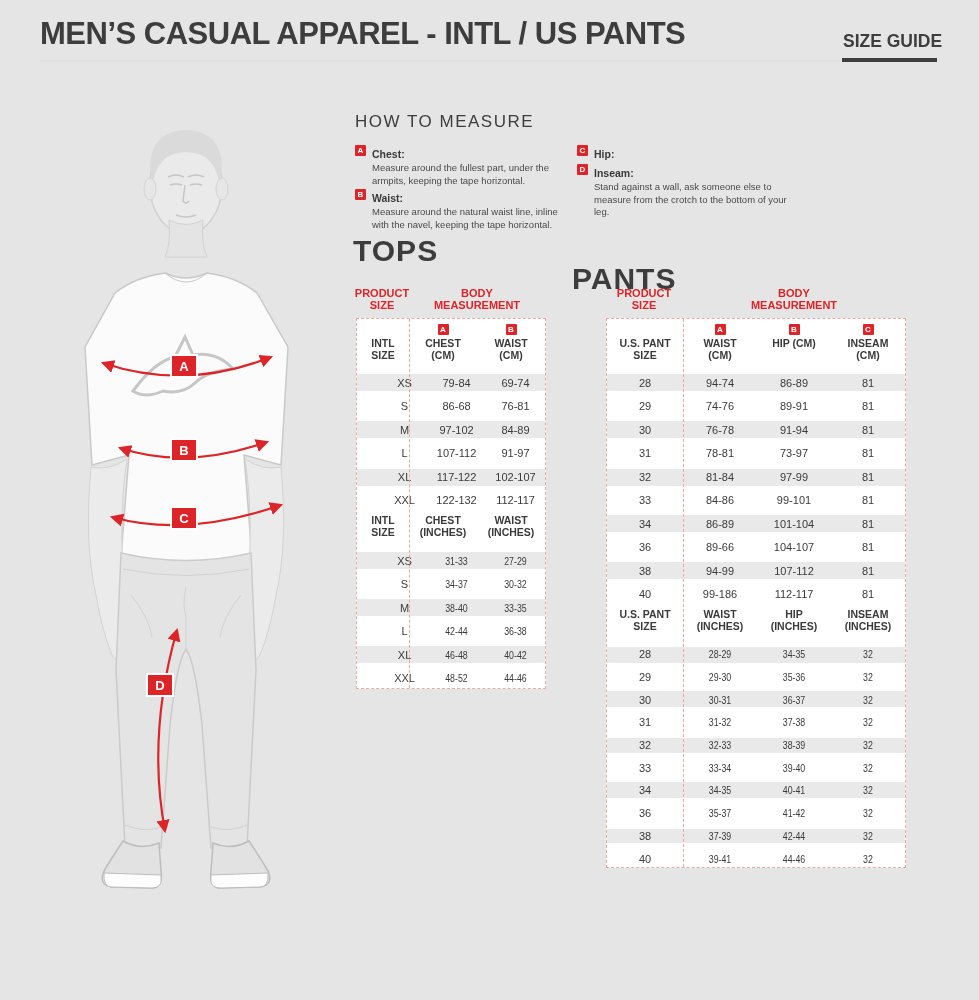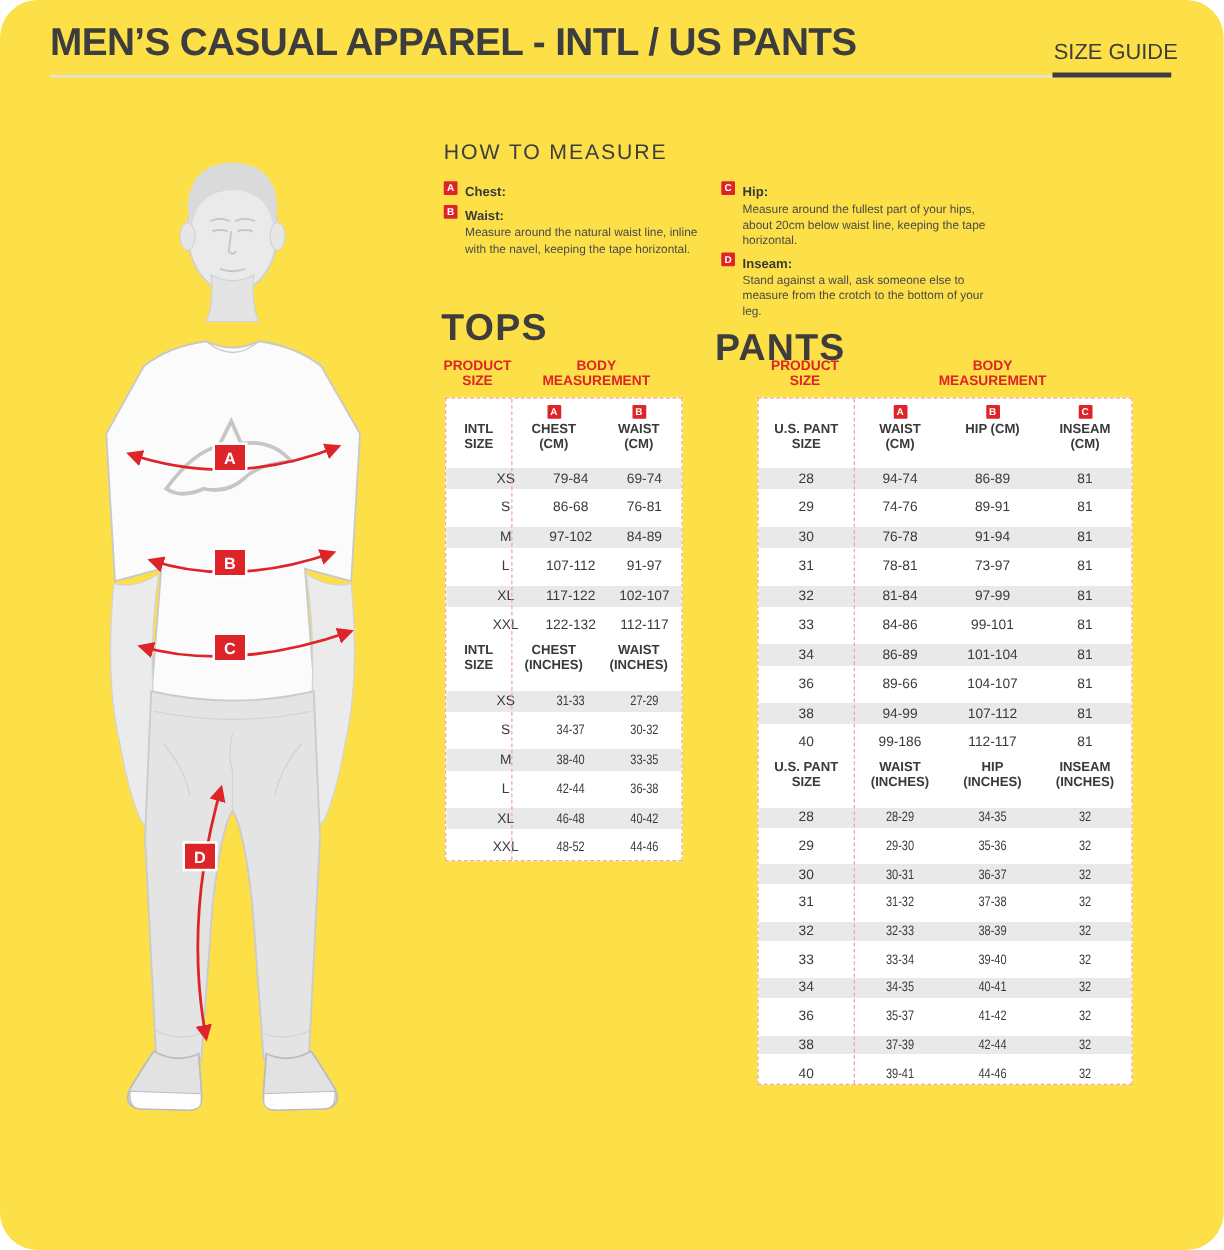--- a/index.html
+++ b/index.html
@@ -1,21 +1,21 @@
 <!DOCTYPE html>
 <html><head>
 <meta charset="utf-8">
 <style>
   html,body{margin:0;padding:0;background:#fff;}
   body{font-family:"Liberation Sans",sans-serif;color:#3d3d3d;}
-  .canvas{position:relative;width:979px;height:1000px;background:#fde047;overflow:hidden;border-radius:30px;}
+  .canvas{position:relative;width:979px;height:1000px;background:#e5e5e5;overflow:hidden;}
 
   
   .page-title{position:absolute;left:40px;top:16px;font-size:31px;font-weight:bold;letter-spacing:-0.5px;color:#3d3d3d;white-space:nowrap;}
-  .size-guide{position:absolute;left:843px;top:31px;width:96px;font-size:17.5px;font-weight:normal;color:#3d3d3d;white-space:nowrap;}
+  .size-guide{position:absolute;left:843px;top:31px;width:96px;font-size:17.5px;font-weight:bold;color:#3d3d3d;white-space:nowrap;}
   .header-rule{position:absolute;left:40px;top:60px;width:897px;height:2px;background:#e2e2e2;}
   .header-rule-dark{position:absolute;left:842px;top:58px;width:95px;height:4px;background:#3d3d3d;}
 
   
   .htm{position:absolute;left:355px;top:112px;width:470px;}
   .htm-heading{font-size:17px;font-weight:normal;letter-spacing:1.5px;color:#3d3d3d;margin-bottom:12px;}
   .htm-cols{display:flex;gap:18px;}
   .htm-col{display:flex;flex-direction:column;}
   .htm-col.left{width:204px;}
   .htm-col.right{width:226px;}
@@ -132,44 +132,44 @@
     </g>
   </svg>
 
   <div class="htm">
     <div class="htm-heading">HOW TO MEASURE</div>
     <div class="htm-cols">
       <div class="htm-col left">
         <div class="m-item">
           <span class="m-badge">A</span>
           <span class="m-body"><span class="m-label">Chest:</span>
-          </span>
+          <div class="m-text">Measure around the fullest part, under the armpits, keeping the tape horizontal.</div></span>
         </div>
         <div class="m-item">
           <span class="m-badge">B</span>
           <span class="m-body"><span class="m-label">Waist:</span>
           <div class="m-text">Measure around the natural waist line, inline with the navel, keeping the tape horizontal.</div></span>
         </div>
       </div>
       <div class="htm-col right">
         <div class="m-item">
           <span class="m-badge">C</span>
           <span class="m-body"><span class="m-label">Hip:</span>
-          <div class="m-text">Measure around the fullest part of your hips, about 20cm below waist line, keeping the tape horizontal.</div></span>
+          </span>
         </div>
         <div class="m-item">
           <span class="m-badge">D</span>
           <span class="m-body"><span class="m-label">Inseam:</span>
           <div class="m-text">Stand against a wall, ask someone else to measure from the crotch to the bottom of your leg.</div></span>
         </div>
       </div>
     </div>
   </div>
 
-  <div class="sec-title" style="left:353px;top:246px;">TOPS</div>
+  <div class="sec-title" style="left:353px;top:234px;">TOPS</div>
   <div class="grp-label" style="left:348px;top:287px;width:68px;">PRODUCT SIZE</div>
   <div class="grp-label" style="left:410px;top:287px;width:134px;"><span class="inner" style="width:100px;">BODY MEASUREMENT</span></div>
 
   <div class="table tops-table">
     <div class="vline"></div>
     <div class="thead h1">
       <div class="hc c1t first">
           <span class="t-badge"></span>
           <span class="hlabel">INTL SIZE</span>
         </div>

